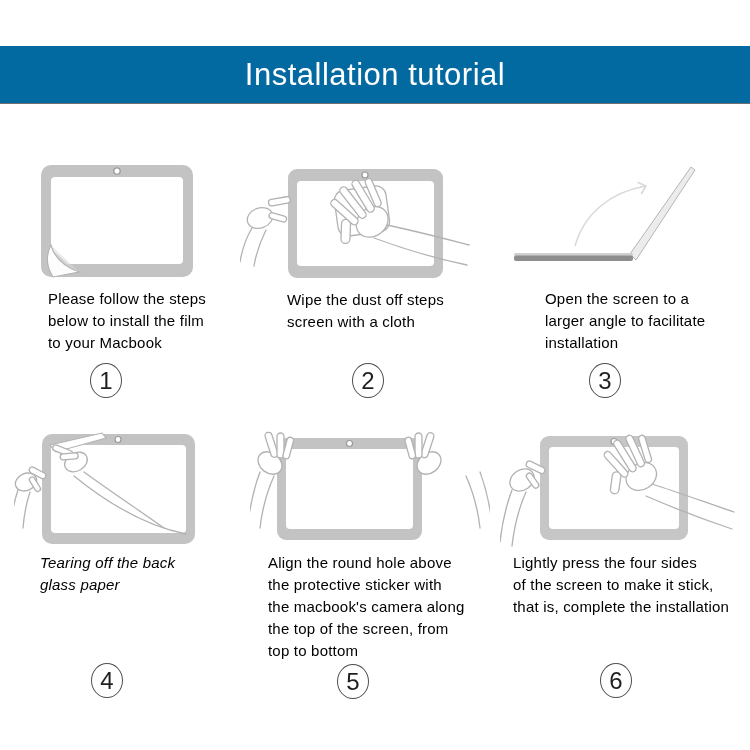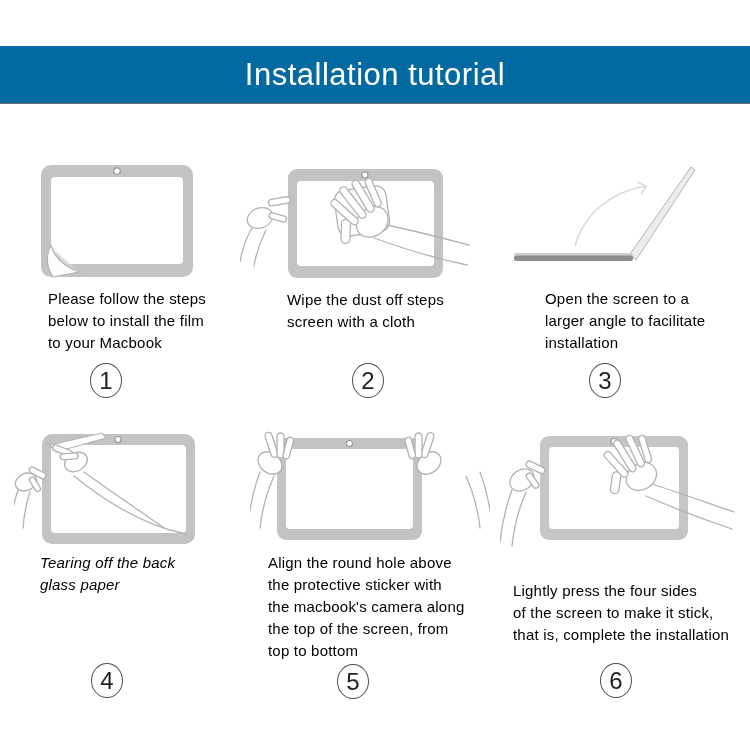--- a/index.html
+++ b/index.html
@@ -184,16 +184,16 @@
         <ellipse cx="0" cy="10" rx="16" ry="13"></ellipse>
         <rect x="-28" y="-9" width="8.5" height="22" rx="4.2" transform="rotate(40 -24 0)"></rect>
         <rect x="-16" y="-30" width="7" height="32" rx="3.5" transform="rotate(-10 -12 0)"></rect>
         <rect x="-6.5" y="-34" width="7" height="36" rx="3.5"></rect>
         <rect x="3" y="-32" width="7" height="34" rx="3.5" transform="rotate(7 6 0)"></rect>
         <rect x="11.5" y="-26" width="6.5" height="28" rx="3.2" transform="rotate(15 14 0)"></rect>
       </g>
     </g>
   </svg>
 </div>
-<div class="abs caption" style="left:513px;top:552px;width:230px;margin-top:28px;">Lightly press the four sides
+<div class="abs caption" style="left:513px;top:552px;width:230px;">Lightly press the four sides
 of the screen to make it stick,
 that is, complete the installation</div>
 <div class="abs num-circle" style="left:600px;top:663px;">6</div>
 
 </body></html>

